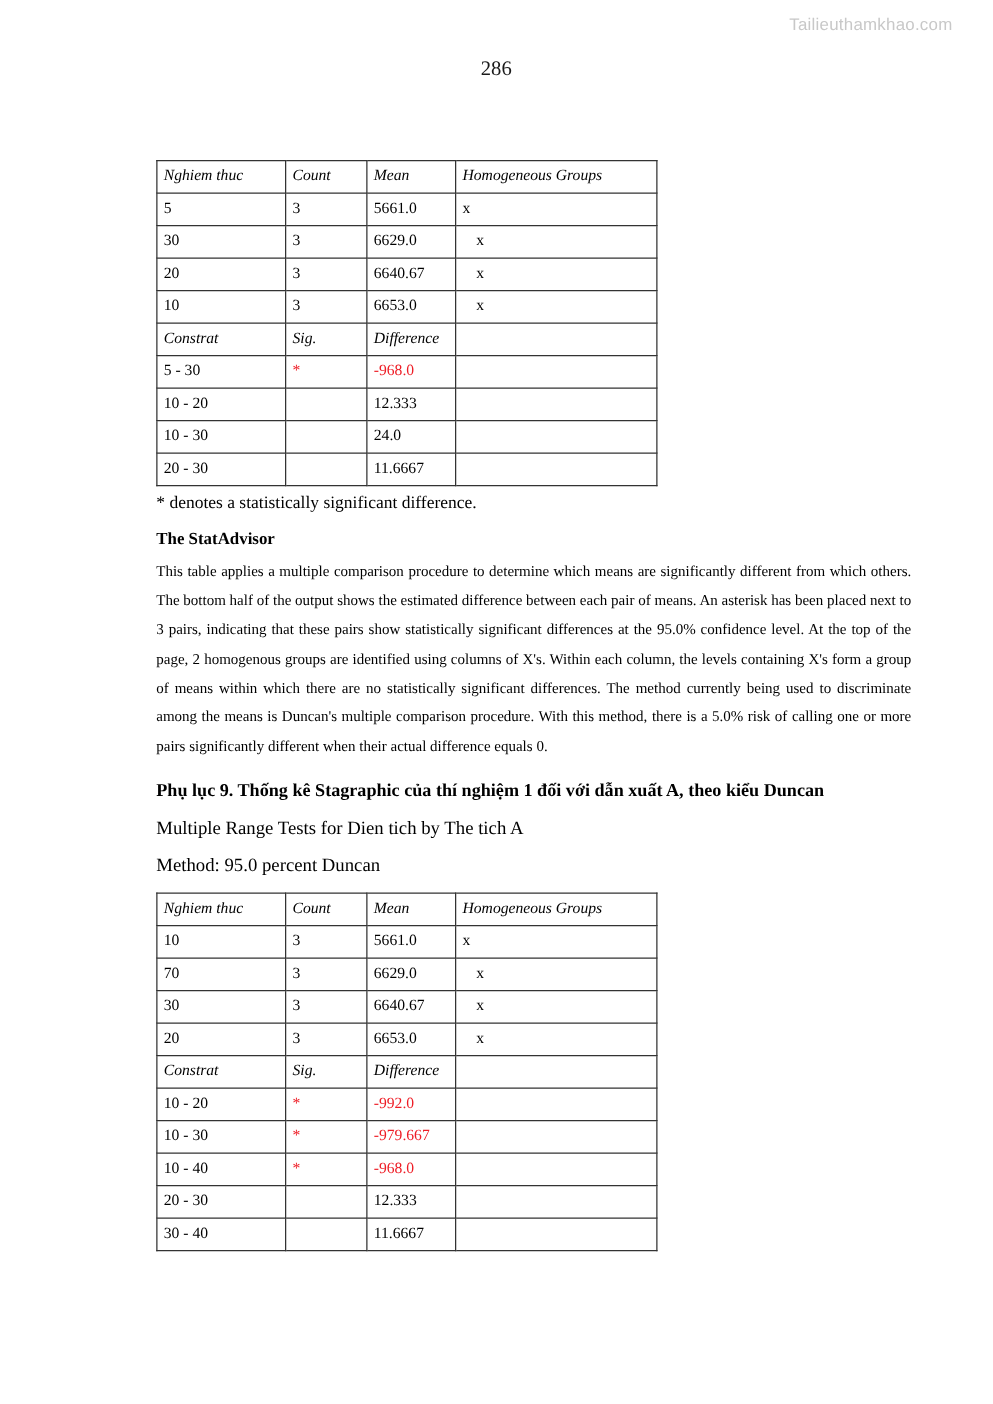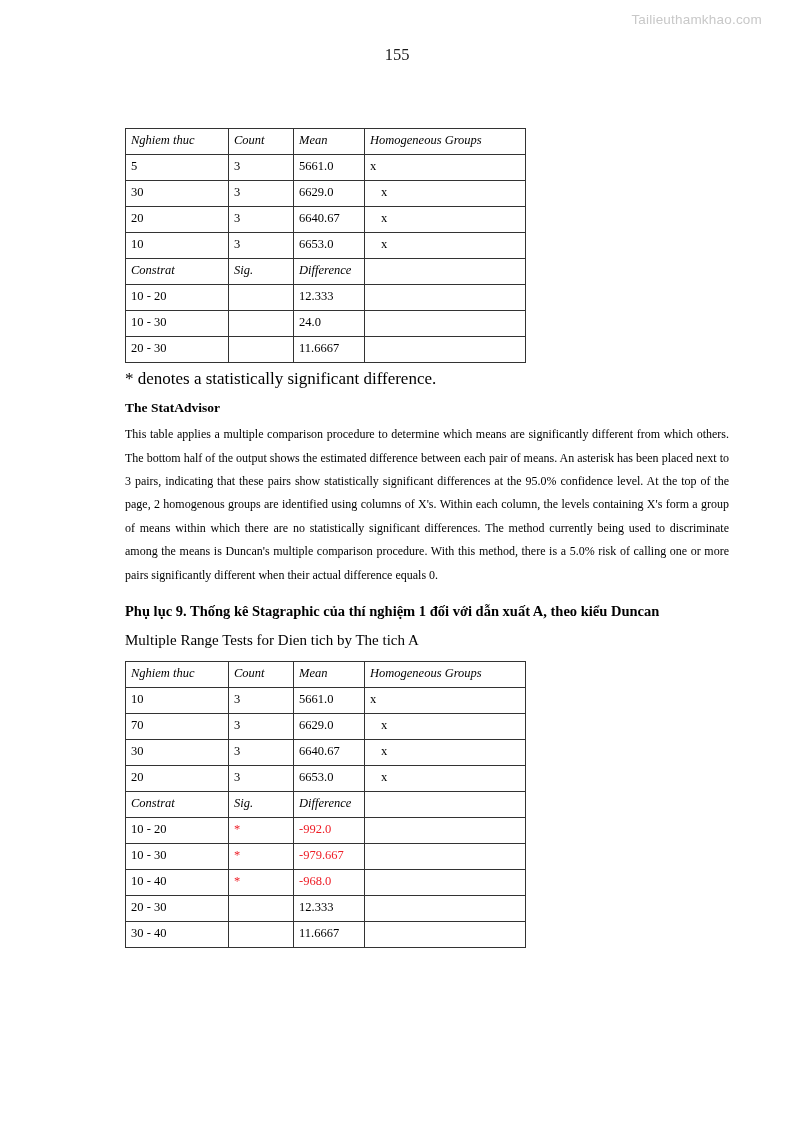--- a/index.html
+++ b/index.html
@@ -89,21 +89,21 @@
   }
   .diff-red {
     color: #ee1c25;
   }
 
   .grp-x { display: inline-block; }
   .grp-x.col2 { padding-left: 11px; }
 
   
   .note {
-    font-size: 17px;
+    font-size: 14px;
     margin: 5px 0 0 0;
     line-height: 1.25;
   }
   .sub-head {
     font-size: 13.5px;
     font-weight: bold;
     margin: 11px 0 0 0;
   }
   p.body {
     font-size: 12px;
@@ -125,21 +125,21 @@
   }
   .spacer-before-table { height: 10px; }
 </style>
 </head>
 <body>
 
 <div class="page">
 
   <div class="watermark">Tailieuthamkhao.com</div>
 
-  <div class="page-number">155</div>
+  <div class="page-number">286</div>
 
   <div class="content">
 
     <table class="stat">
       <tbody>
         <tr>
           <td class="hdr c-treat">Nghiem thuc</td>
           <td class="hdr c-count">Count</td>
           <td class="hdr c-mean">Mean</td>
           <td class="hdr c-group">Homogeneous Groups</td>
@@ -169,20 +169,26 @@
           <td class="c-group"><span class="grp-x col2">x</span></td>
         </tr>
 
         <tr>
           <td class="hdr c-constrat">Constrat</td>
           <td class="hdr c-sig">Sig.</td>
           <td class="hdr c-diff">Difference</td>
           <td class="nb"></td>
         </tr>
         <tr>
+          <td class="c-constrat">5 - 30</td>
+          <td class="c-sig sig-star">*</td>
+          <td class="c-diff diff-red">-968.0</td>
+          <td class="nb"></td>
+        </tr>
+        <tr>
           <td class="c-constrat">10 - 20</td>
           <td class="c-sig"></td>
           <td class="c-diff">12.333</td>
           <td class="nb"></td>
         </tr>
         <tr>
           <td class="c-constrat">10 - 30</td>
           <td class="c-sig"></td>
           <td class="c-diff">24.0</td>
           <td class="nb"></td>
@@ -198,20 +204,21 @@
 
     <p class="note">* denotes a statistically significant difference.</p>
 
     <p class="sub-head">The StatAdvisor</p>
 
     <p class="body">This table applies a multiple comparison procedure to determine which means are significantly different from which others. The bottom half of the output shows the estimated difference between each pair of means. An asterisk has been placed next to 3 pairs, indicating that these pairs show statistically significant differences at the 95.0% confidence level. At the top of the page, 2 homogenous groups are identified using columns of X's. Within each column, the levels containing X's form a group of means within which there are no statistically significant differences. The method currently being used to discriminate among the means is Duncan's multiple comparison procedure. With this method, there is a 5.0% risk of calling one or more pairs significantly different when their actual difference equals 0.</p>
 
     <h2 class="appendix">Phụ lục 9. Thống kê Stagraphic của thí nghiệm 1 đối với dẫn xuất A, theo kiểu Duncan</h2>
 
     <p class="plain-line">Multiple Range Tests for Dien tich by The tich A</p>
+    <p class="plain-line">Method: 95.0 percent Duncan</p>
 
     <div class="spacer-before-table"></div>
 
     <table class="stat">
       <tbody>
         <tr>
           <td class="hdr c-treat">Nghiem thuc</td>
           <td class="hdr c-count">Count</td>
           <td class="hdr c-mean">Mean</td>
           <td class="hdr c-group">Homogeneous Groups</td>

